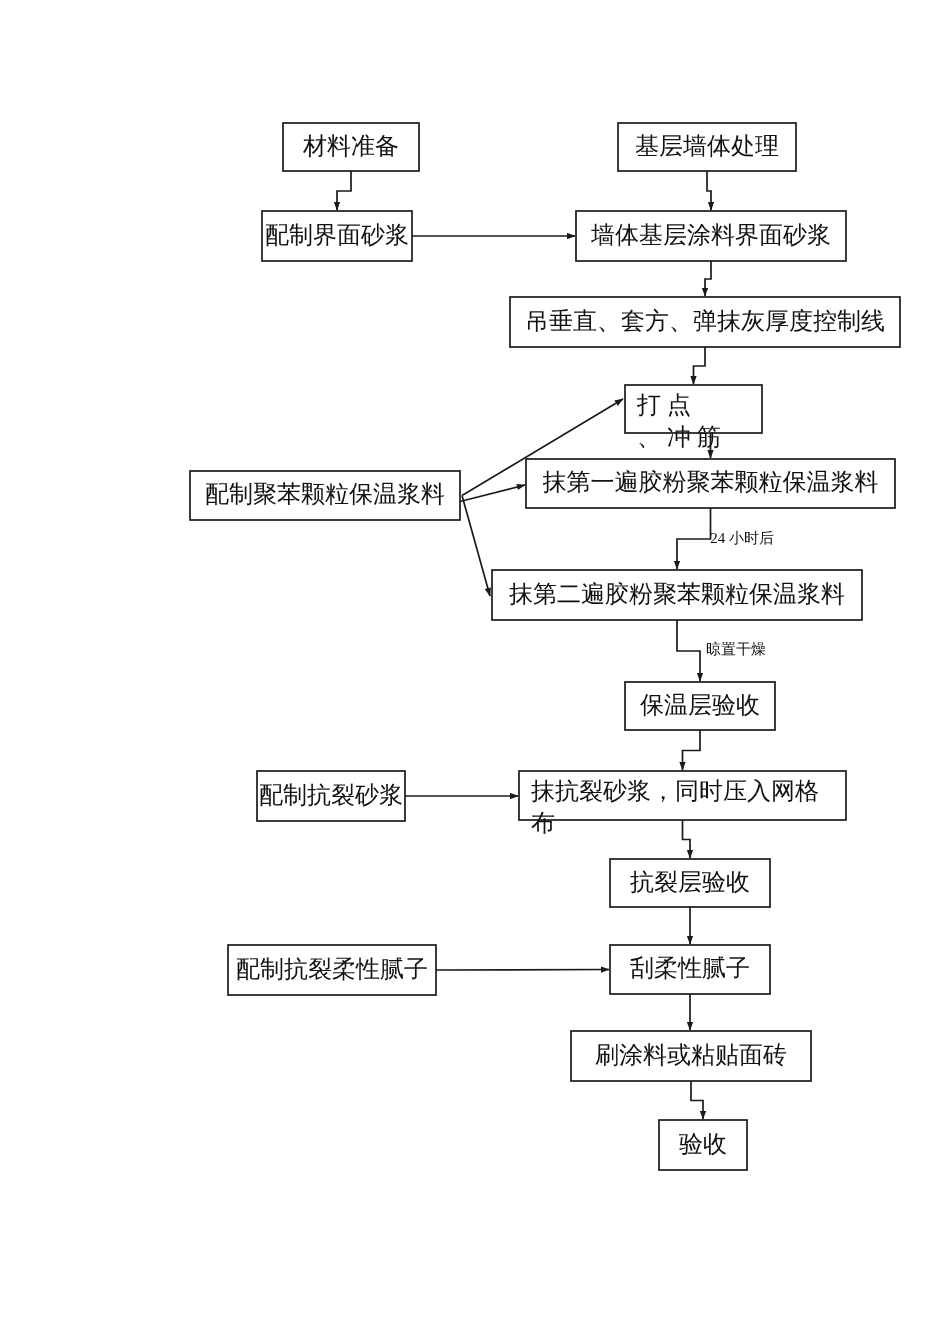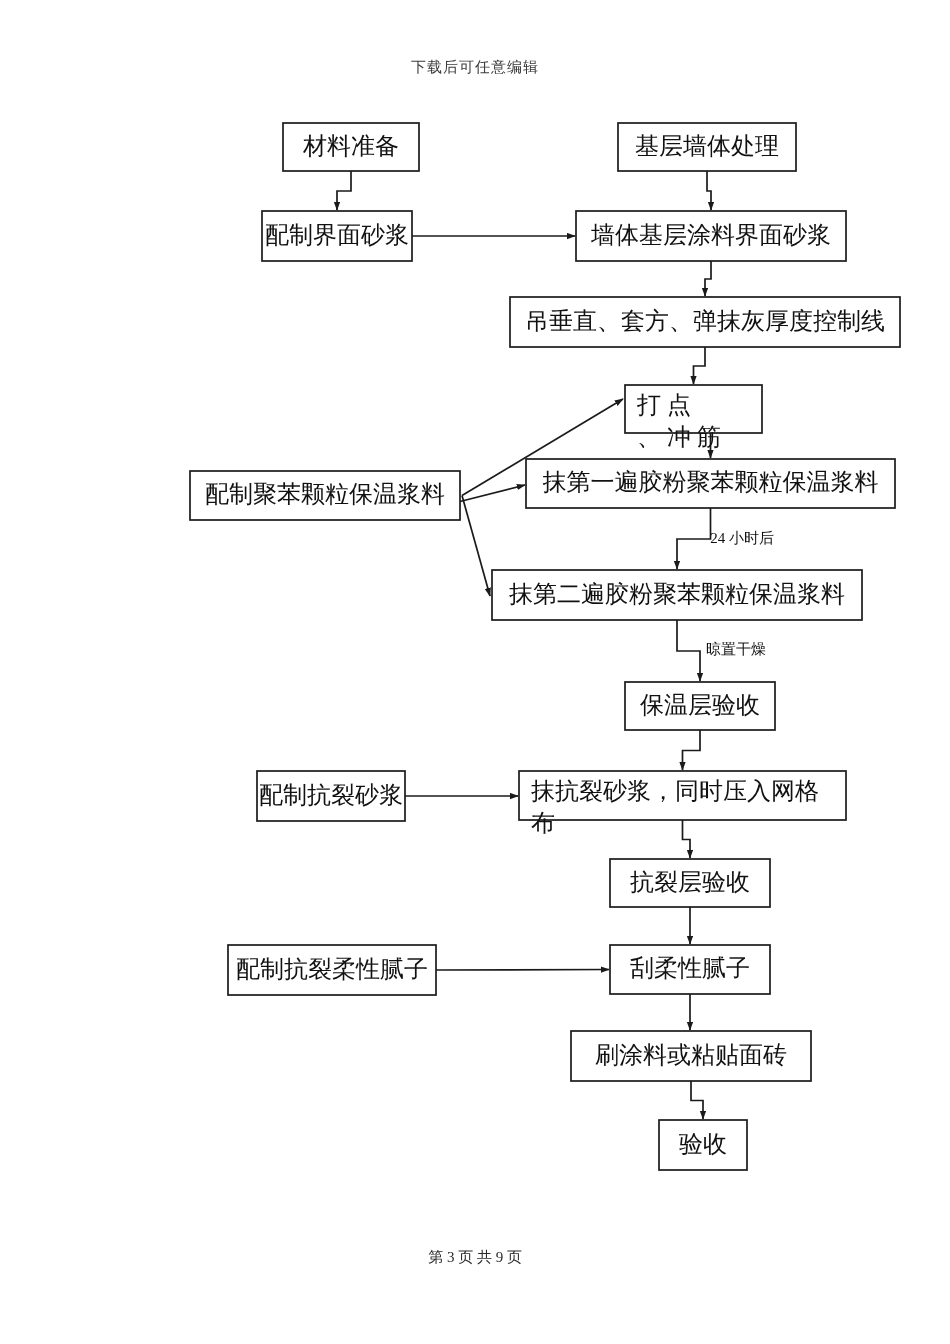--- a/index.html
+++ b/index.html
@@ -49,21 +49,20 @@
     font-size:15px;
     fill:#111;
     dominant-baseline:middle;
   }
 </style>
 </head>
 <body>
 
 <div class="page">
 
-  <div class="doc-header">下载后可任意编辑</div>
 
   <svg class="flow" viewBox="0 0 950 1344" xmlns="http://www.w3.org/2000/svg">
     <defs>
       <marker id="arrowhead" markerWidth="9" markerHeight="9" refX="8.2" refY="3.2" orient="auto" markerUnits="userSpaceOnUse">
         <path d="M0,0 L9,3.2 L0,6.4 z" fill="#1a1a1a"></path>
       </marker>
     </defs>
 
     <g id="edge-layer">
         <path d="M 351 171 L 351 191 L 337 191 L 337 210" class="edge" marker-end="url(#arrowhead)"></path>
@@ -156,15 +155,14 @@
           <rect x="659" y="1120" width="88" height="50" class="boxrect"></rect>
           <text x="703" y="1146" class="boxlabel" text-anchor="middle">验收</text>
         </g>
       </g>
     <g id="edgelabel-layer">
         <text x="742" y="540" class="edgelabel" text-anchor="middle">24 小时后</text>
         <text x="736" y="651" class="edgelabel" text-anchor="middle">晾置干燥</text>
       </g>
   </svg>
 
-  <div class="doc-footer">第 3 页 共 9 页</div>
 
 </div>
 
 </body></html>

